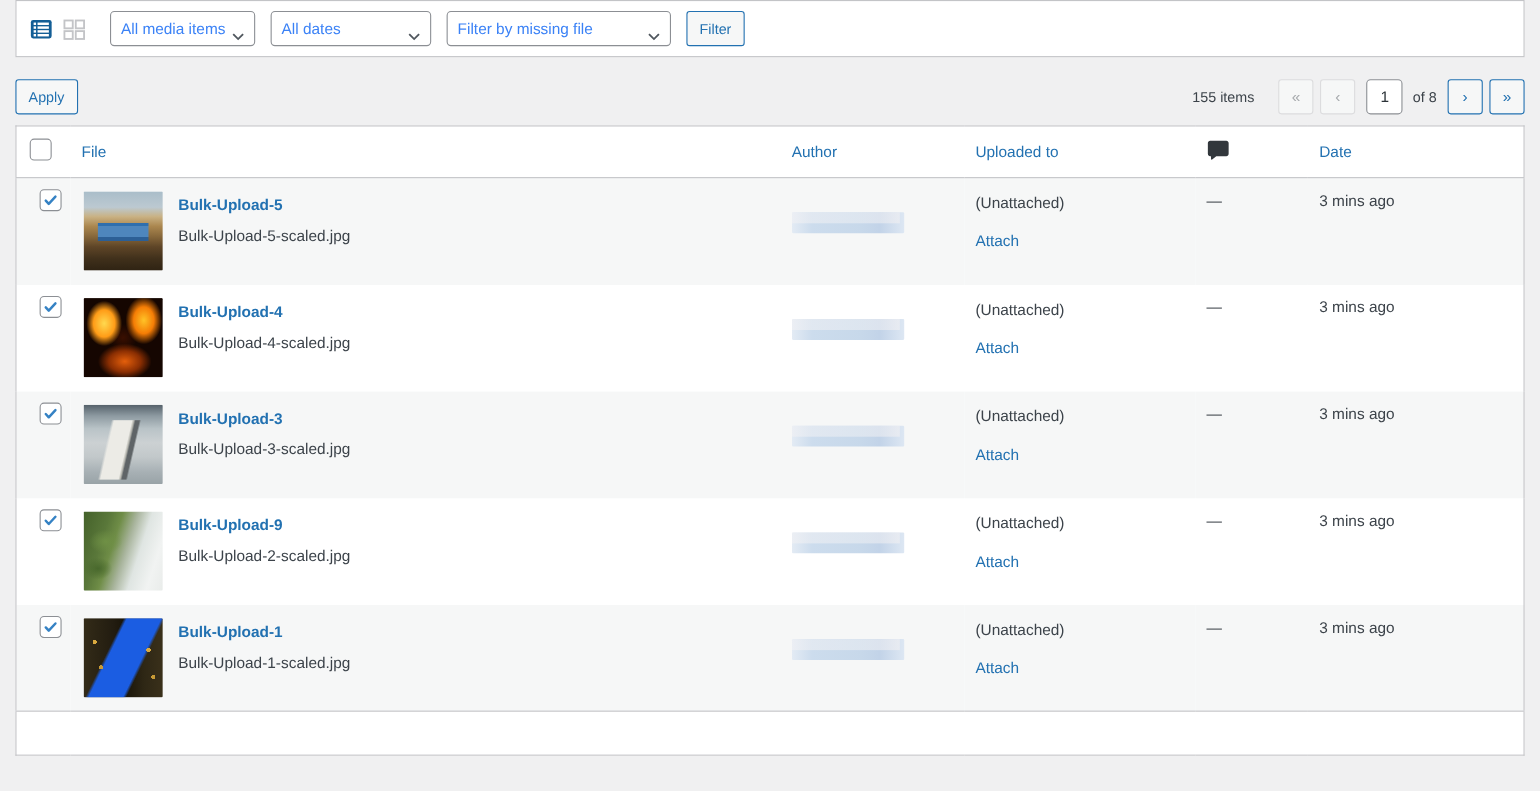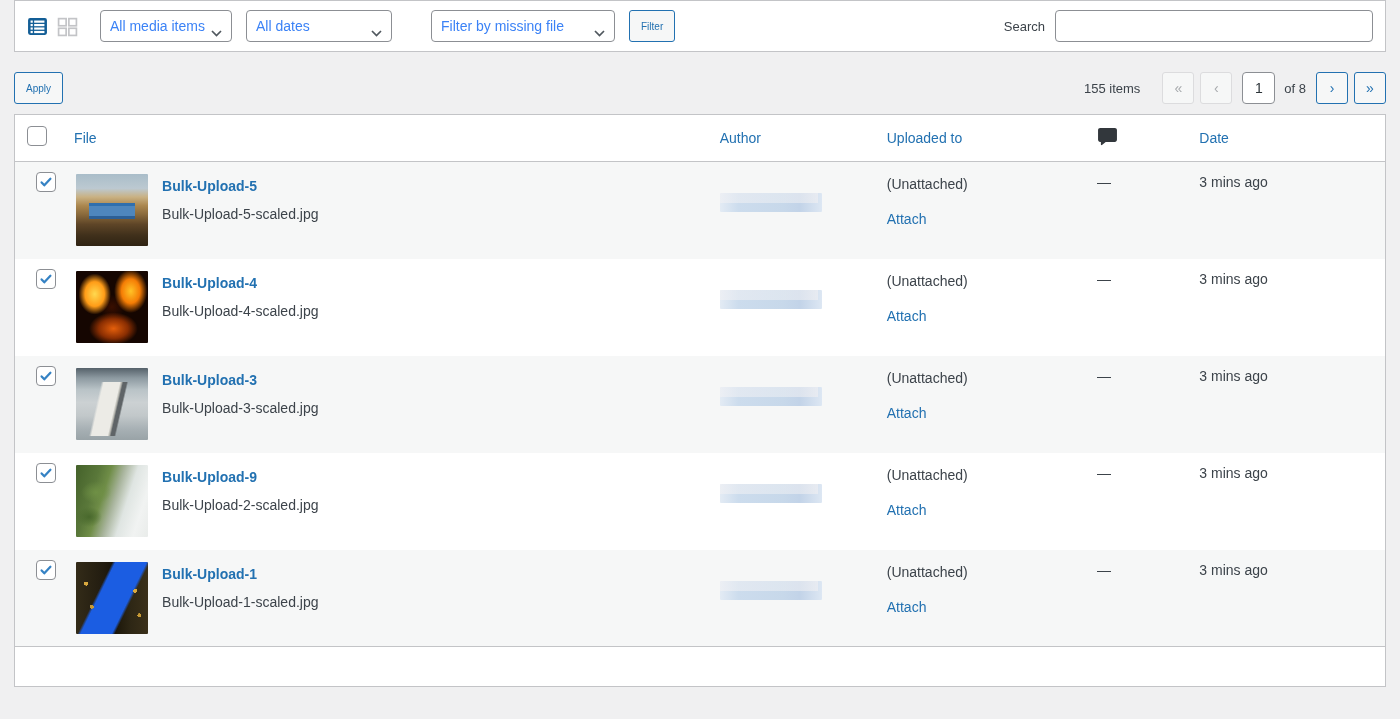--- a/index.html
+++ b/index.html
@@ -34,24 +34,24 @@
   .select {
     position:relative; height:32px; background:#fff;
     border:1px solid #8c8f94; border-radius:4px;
     display:inline-flex; align-items:center;
     padding:0 32px 0 9px; font-size:14px; color:#3b82f6; cursor:pointer;
     white-space:nowrap;
   }
   .select .chev { position:absolute; right:9px; top:13px; }
   .sel-media { width:132px; }
   .sel-dates { width:146px; }
-  .sel-missing { width:184px;margin-left:25px; }
+  .sel-missing { width:204px; }
   .btn-secondary {
     height:32px; border:1px solid #2271b1; border-radius:3px;
-    background:#f6f7f7; color:#2271b1; font-size:10px;
+    background:#f6f7f7; color:#2271b1; font-size:13px;
     padding:0 11px; cursor:pointer; display:inline-flex; align-items:center;
   }
   .filter-right { display:flex; align-items:center; gap:10px; }
   .search-label { font-size:13px; color:#3c434a; }
   .search-input {
     width:318px; height:32px; border:1px solid #8c8f94; border-radius:4px;
     background:#fff; padding:0 8px; font-size:14px; color:#2c3338;
     font-family:"Liberation Sans", sans-serif;
   }
 
@@ -206,24 +206,20 @@
       <div class="select sel-missing">
         <span>Filter by missing file</span>
         <span class="chev">
           <svg width="11" height="7" viewBox="0 0 11 7">
               <path d="M1 1l4.5 4.5L10 1" stroke="#50575e" stroke-width="1.7" fill="none"></path>
             </svg>
         </span>
       </div>
       <button class="btn-secondary">Filter</button>
     </div>
-    <div class="filter-right">
-      <span class="search-label">Search</span>
-      <input class="search-input" type="text" value="" style="">
-    </div>
   </div>
 
   <div class="tablenav">
     <div class="bulk-left">
       <button class="btn-secondary">Apply</button>
     </div>
     <div class="tablenav-right">
       <span class="items-count">155 items</span>
       <span class="page-btn disabled">«</span>
       <span class="page-btn disabled">‹</span>

